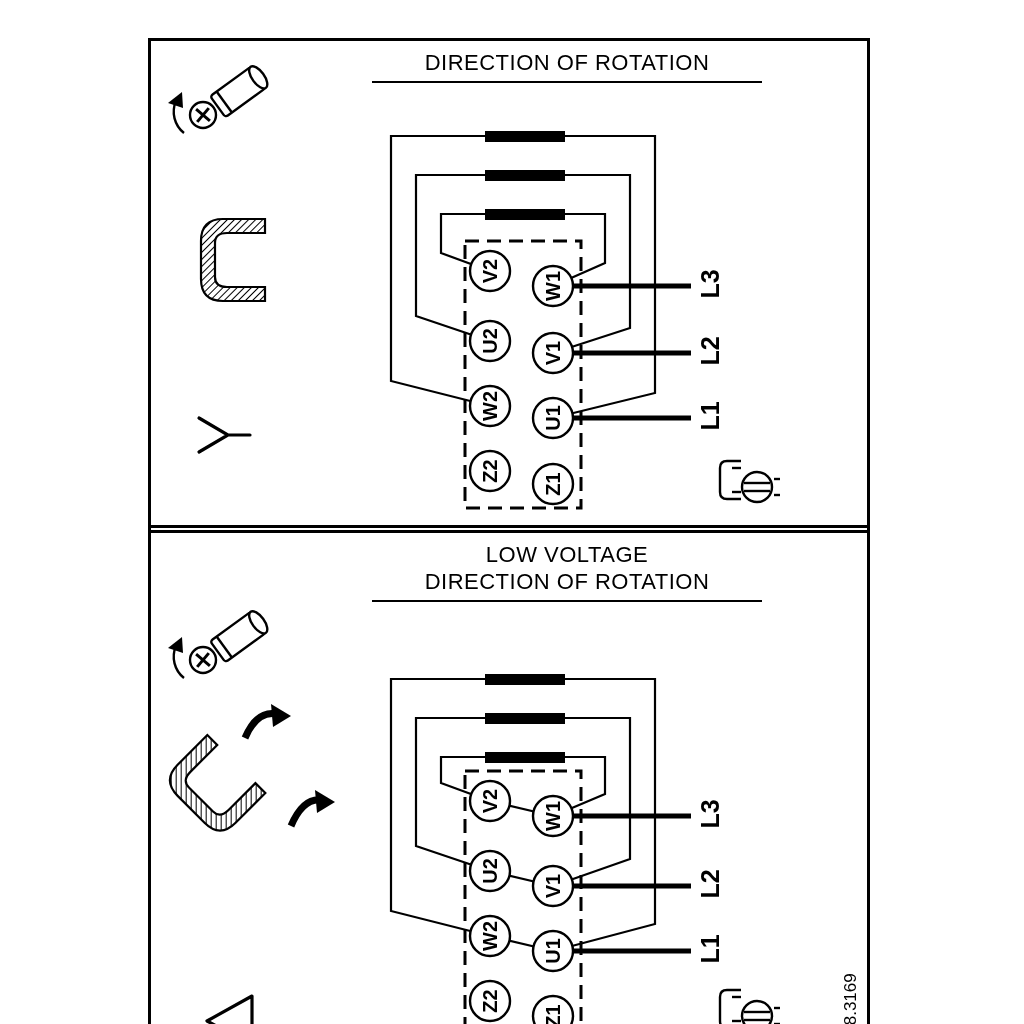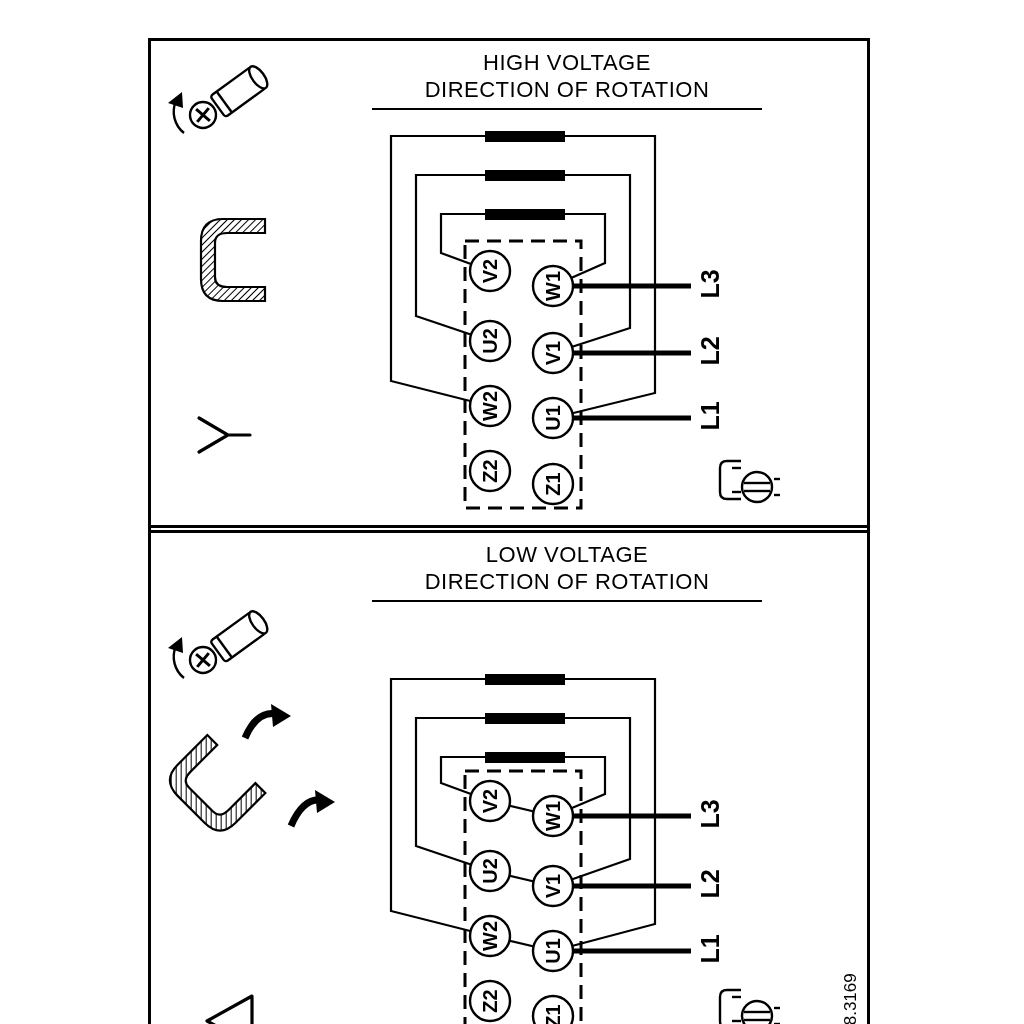--- a/index.html
+++ b/index.html
@@ -18,21 +18,20 @@
   svg text { font-family:"Liberation Sans", sans-serif; fill:#000; }
 </style>
 </head>
 <body>
 
 <div class="canvas">
   <div class="frame">
 
     <section class="panel panel-high">
       <div class="panel-title">
-        <div>HIGH VOLTAGE</div>
         <div>DIRECTION OF ROTATION</div>
       </div>
 
       <svg class="panel-svg" viewBox="0 0 716 484" xmlns="http://www.w3.org/2000/svg">
         <defs>
           <pattern id="hatchA" width="5" height="5" patternUnits="userSpaceOnUse" patternTransform="rotate(45)">
             <rect width="5" height="5" fill="#ffffff"></rect>
             <line x1="0" y1="0" x2="0" y2="5" stroke="#000" stroke-width="2"></line>
           </pattern>
         </defs>

